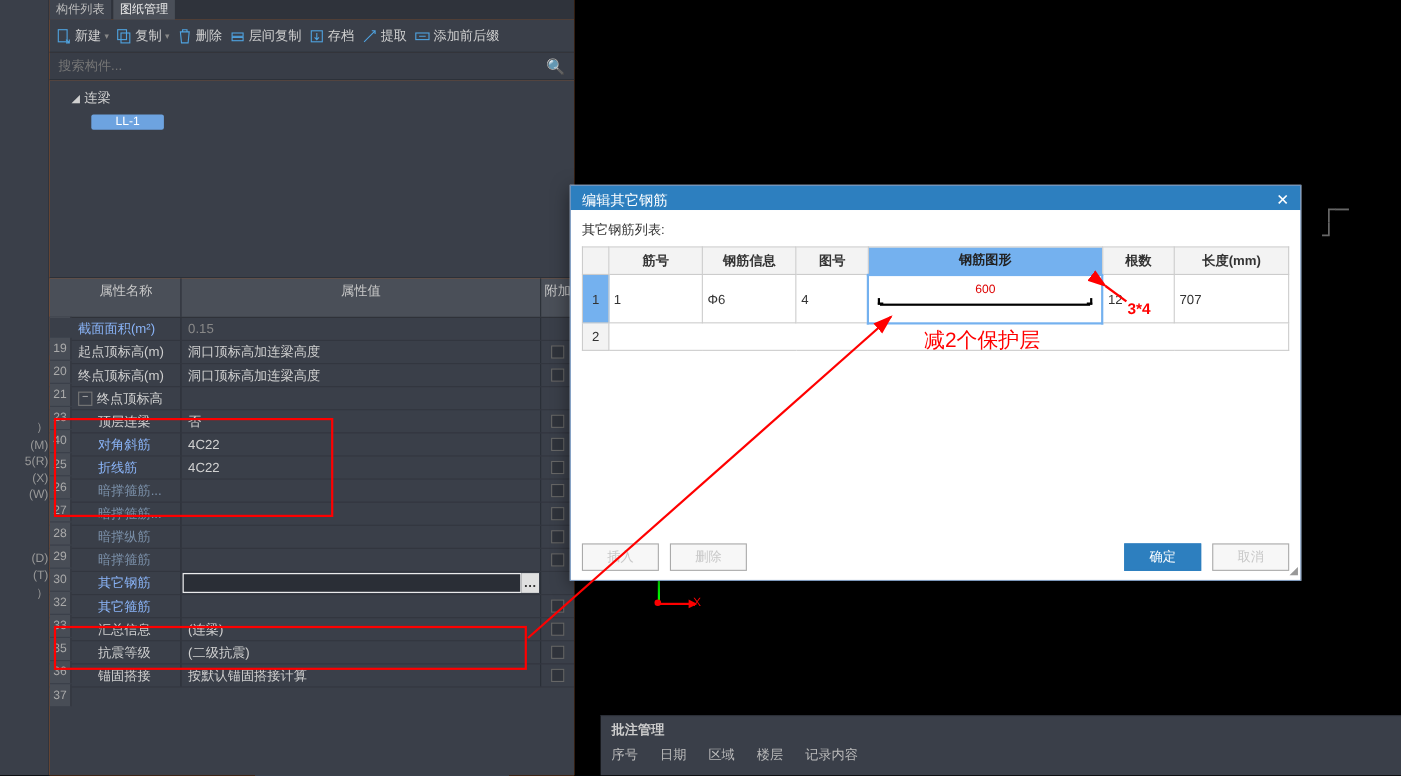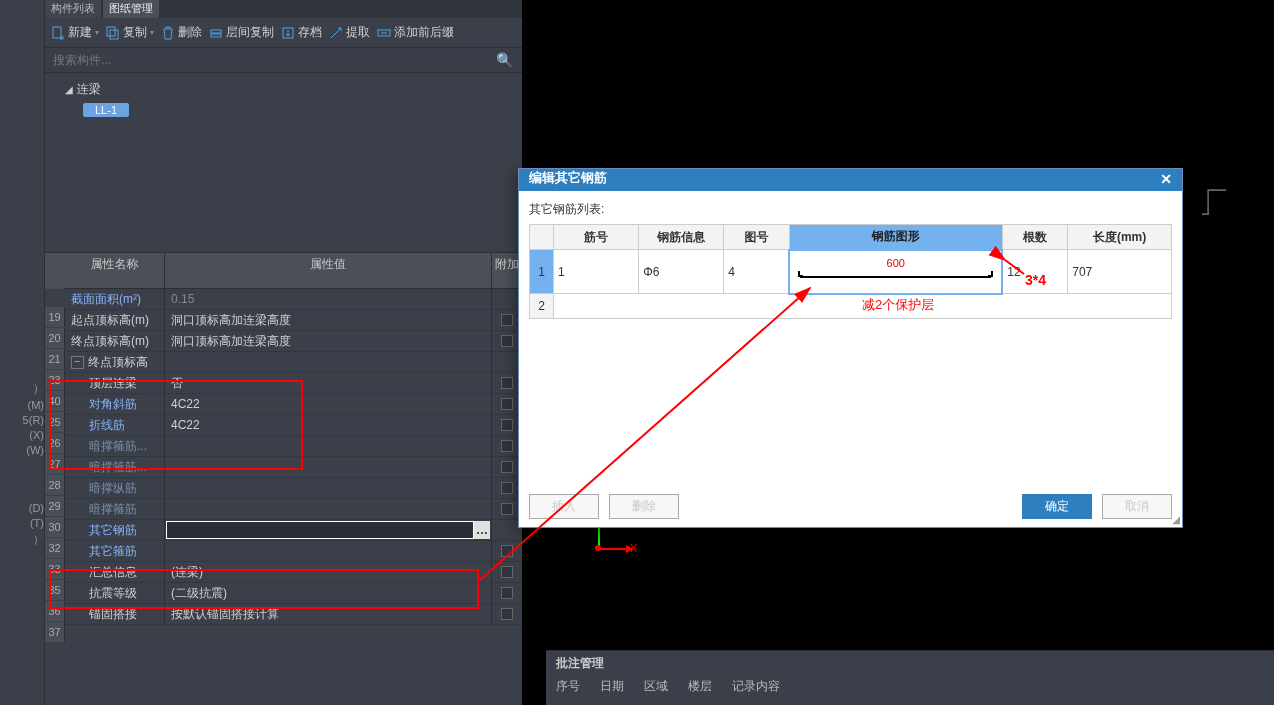--- a/index.html
+++ b/index.html
@@ -84,21 +84,21 @@
       background: #3a3f49;
       padding: 6px 0 6px 20px;
       height: 180px;
       border-bottom: 1px solid #2a2e36;
     }
     .tree-item { padding: 2px 0; color: #d0d0d0; display: flex; align-items: center; gap: 4px; }
     .tree-child { margin-left: 18px; margin-top: 3px; }
     .tree-child .tag {
       background: #6da3e0;
       color: #fff;
-      padding: 1px 12px;
+      padding: 1px 22px;
       font-size: 11px;
       border-radius: 2px;
     }
     .prop-tabs {
       display: flex;
       background: #3a3f49;
       border-bottom: 1px solid #2a2e36;
     }
     .prop-tab {
       padding: 4px 10px;
@@ -232,23 +232,22 @@
       display: flex;
       flex-direction: column;
     }
     .dlg-title {
       background: #2d7fbf;
       color: #fff;
       padding: 4px 10px;
       font-size: 13px;
       display: flex;
       justify-content: space-between;
-      align-items: flex-end;
+      align-items: flex-start;
       height: 22px;
-      font-weight: bold;
     }
     .dlg-close { cursor: pointer; font-size: 14px; }
     .dlg-body {
       flex: 1;
       padding: 10px;
       background: #fff;
       color: #333;
     }
     .dlg-label { font-size: 12px; margin-bottom: 6px; }
     .dlg-table {
@@ -683,13 +682,13 @@
   <defs>
     <marker id="ah" markerWidth="10" markerHeight="10" refX="8" refY="3" orient="auto">
       <path d="M0,0 L0,6 L9,3 z" fill="#ff0000"></path>
     </marker>
   </defs>
   <line x1="480" y1="580" x2="810" y2="288" stroke="#ff0000" stroke-width="2" marker-end="url(#ah)"></line>
   <line x1="1005" y1="260" x2="1024" y2="274" stroke="#ff0000" stroke-width="2" marker-start="url(#ah)"></line>
 </svg>
 
 <div class="annot-text" style="left:1025px;top:272px;font-weight:bold">3*4</div>
-<div class="annot-text" style="left:862px;top:296px;font-size:13px">减2个保护层</div>
+<div class="annot-text" style="left:840px;top:296px;font-size:19px">减2个保护层</div>
 
 </body></html>

